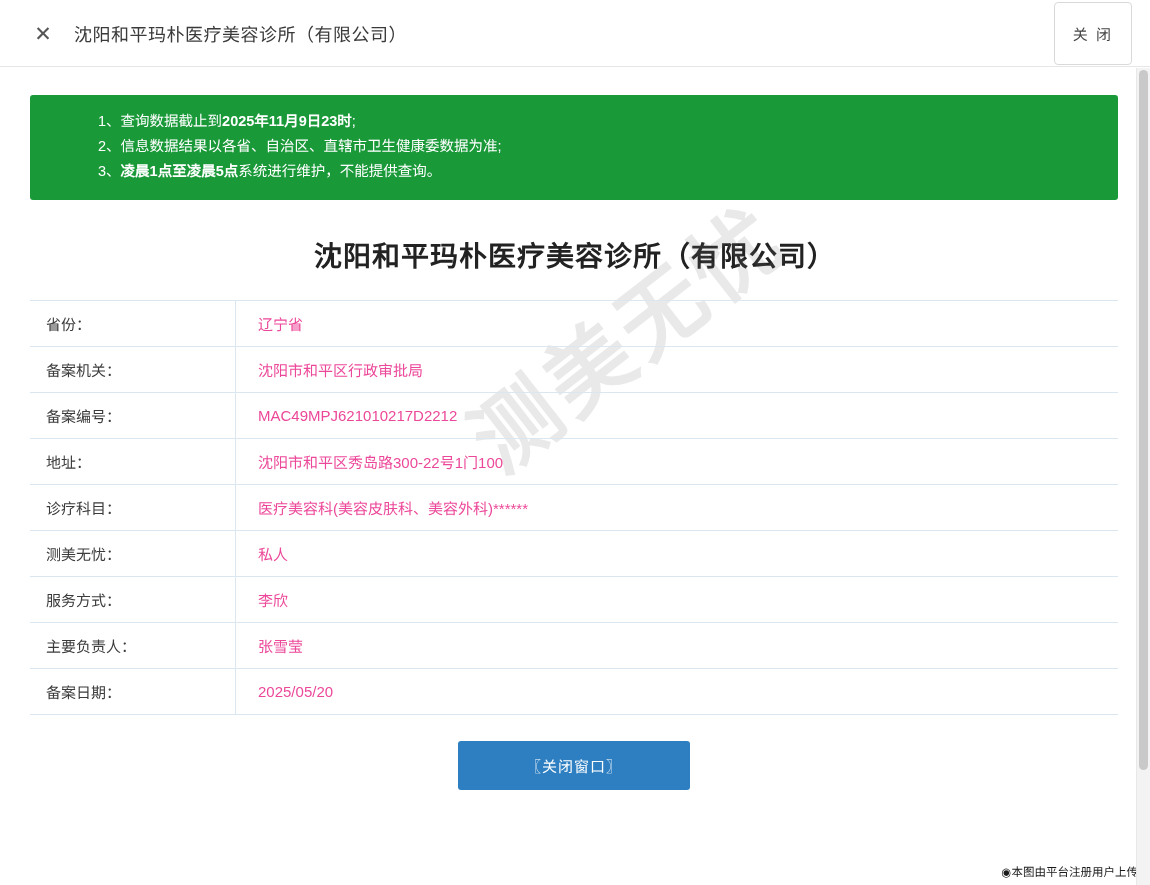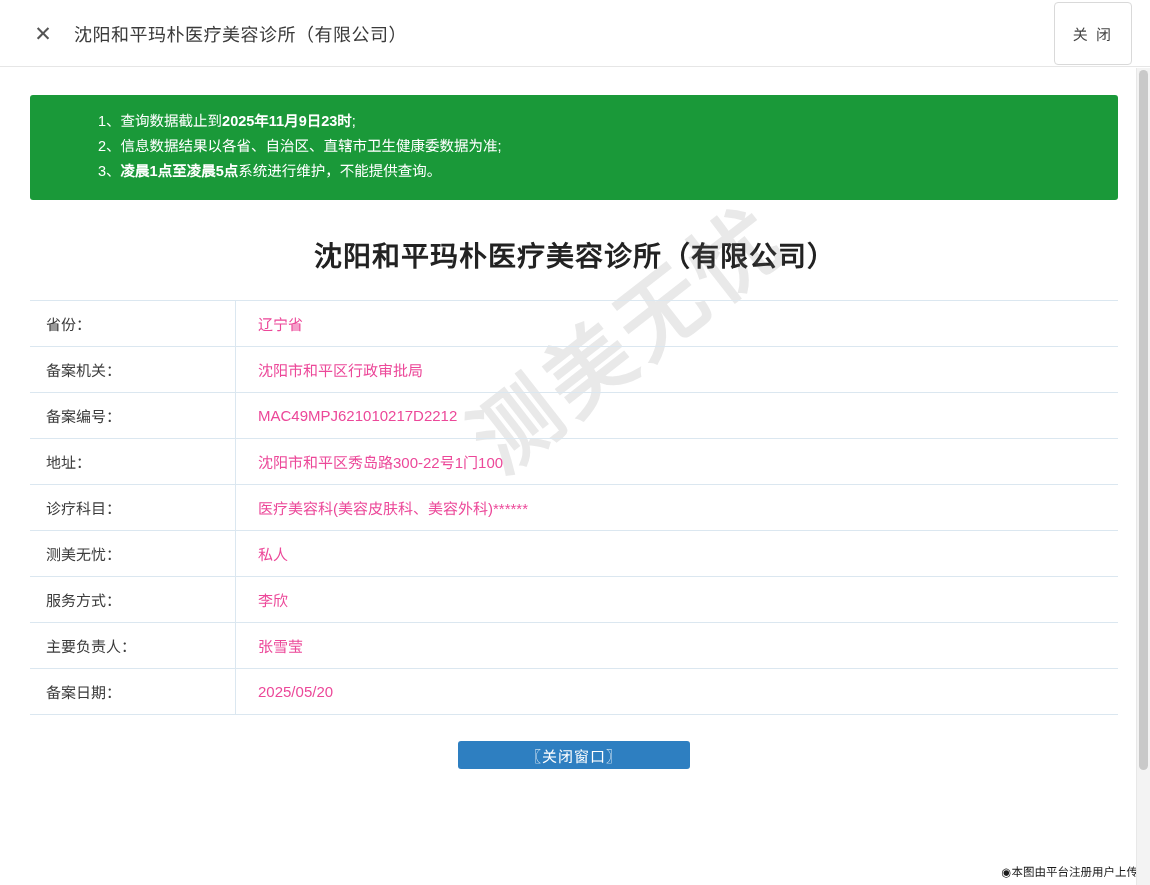--- a/index.html
+++ b/index.html
@@ -146,21 +146,21 @@
 
   
   .footer {
     width: 1088px;
     display: flex;
     justify-content: center;
     margin-top: 26px;
   }
   .close-window-btn {
     width: 232px;
-    height: 28px;
+    height: 49px;
     background: #2e7fc1;
     color: #fff;
     border: none;
     border-radius: 3px;
     font-size: 15px;
     letter-spacing: 1px;
     cursor: pointer;
     font-family: inherit;
   }
 

